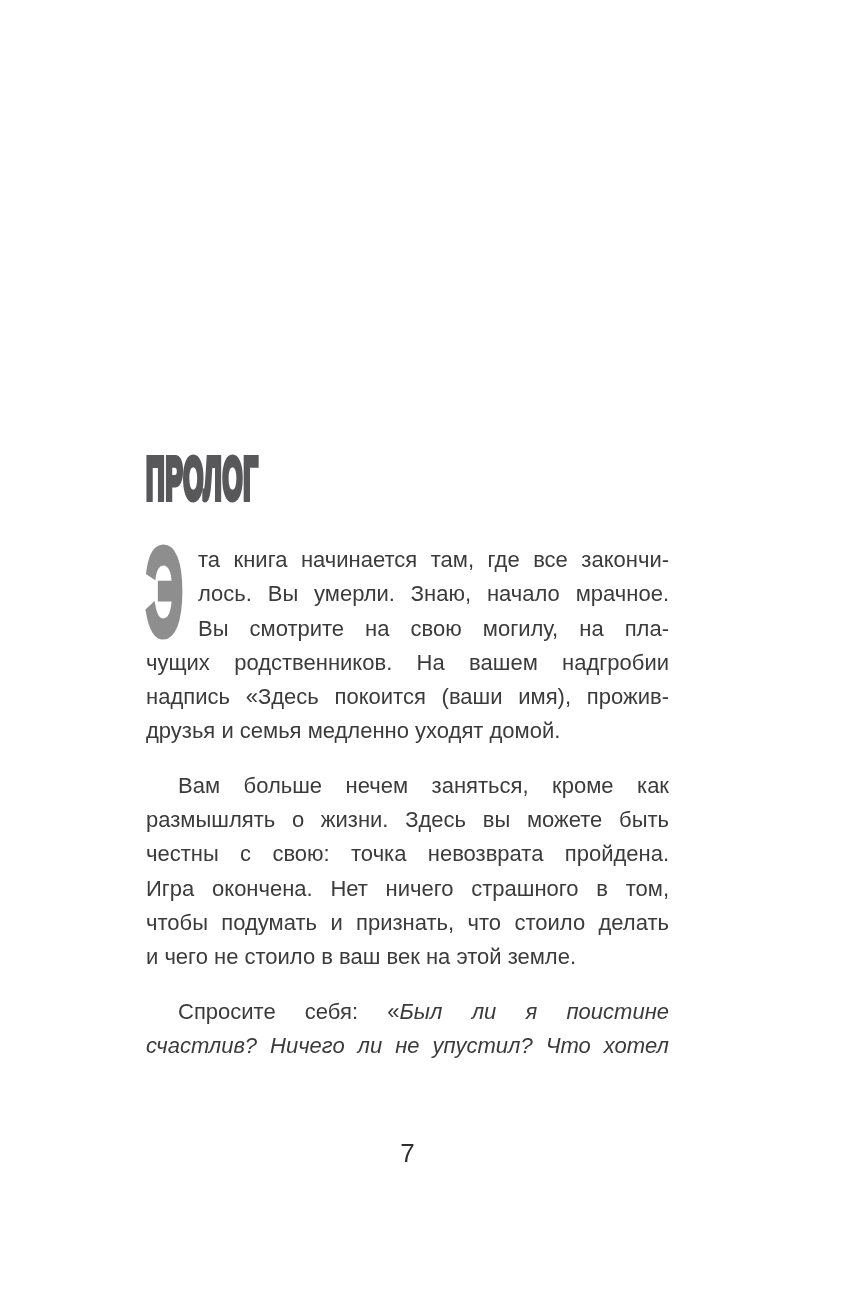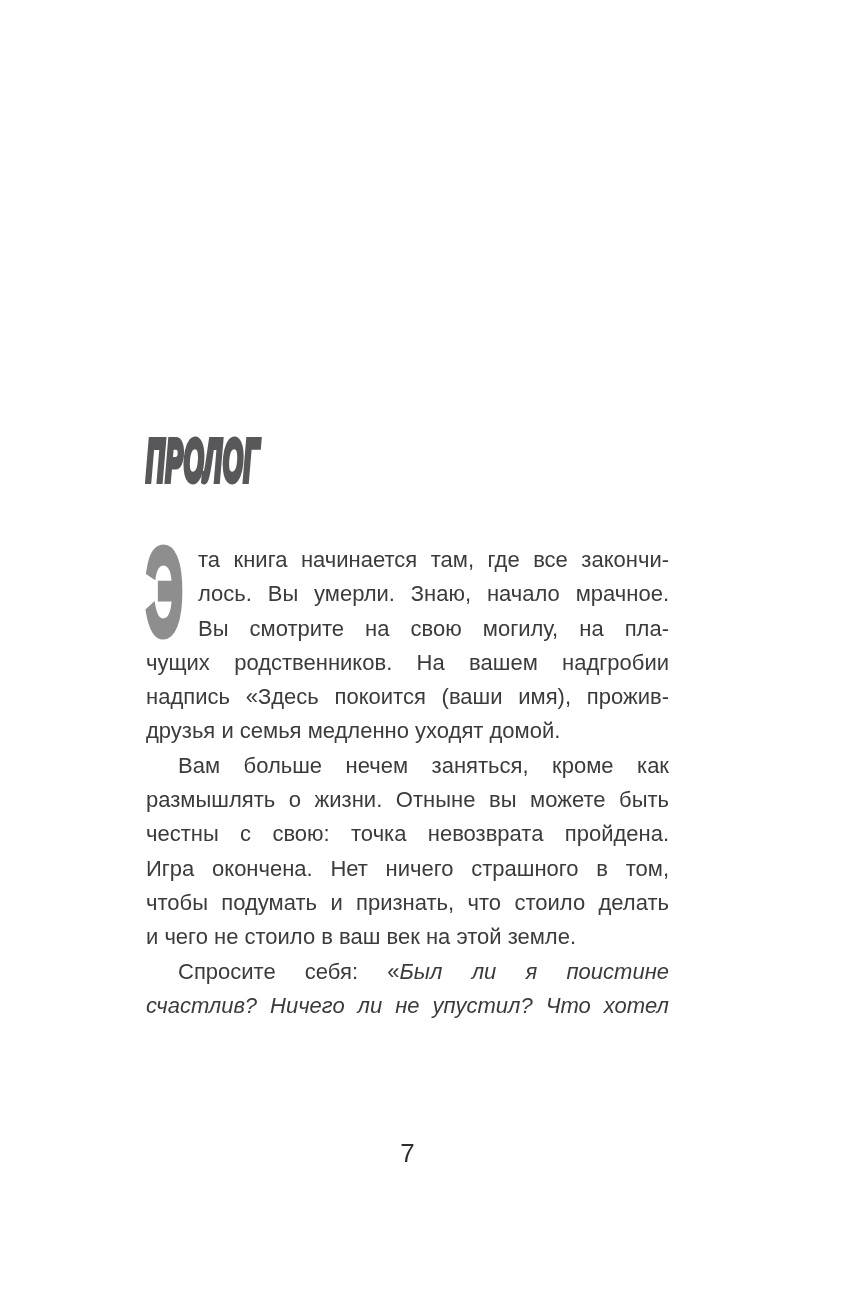--- a/index.html
+++ b/index.html
@@ -10,23 +10,22 @@
     height: 1311px;
     background: #ffffff;
     overflow: hidden;
     font-family: "Liberation Sans", "DejaVu Sans", sans-serif;
   }
 
   
   .chapter-title {
     position: absolute;
     left: 146px;
-    top: 431px;
+    top: 449px;
     white-space: nowrap;
-    font-style: italic;
   }
   .chapter-title span {
     display: inline-block;
     font-size: 60px;
     font-weight: bold;
     line-height: 1;
     letter-spacing: 2px;
     color: #58585a;
     -webkit-text-stroke: 6px #58585a;
     transform: scaleX(0.43);
@@ -37,21 +36,21 @@
   .text-column {
     position: absolute;
     left: 146px;
     top: 543px;
     width: 523px;
     color: #3b3b3b;
     font-size: 22px;
     line-height: 34.3px;
   }
   .paragraph { position: relative; }
-  .paragraph + .paragraph { }
+  .paragraph + .paragraph { margin-top: 20px; }
 
   .line {
     text-align: justify;
     text-align-last: left;
   }
   .line.j { text-align-last: justify; }
   .line.dc-indent { padding-left: 52px; }
   .line.fl-indent { padding-left: 32px; }
   .italic { font-style: italic; }
 
@@ -104,21 +103,21 @@
       <div class="line j dc-indent">та книга начинается там, где все закончи-</div>
       <div class="line j dc-indent">лось. Вы умерли. Знаю, начало мрачное.</div>
       <div class="line j dc-indent">Вы смотрите на свою могилу, на пла-</div>
       <div class="line j">чущих родственников. На вашем надгробии</div>
       <div class="line j">надпись «Здесь покоится (ваши имя), прожив-</div>
       <div class="line">друзья и семья медленно уходят домой.</div>
     </div>
 
     <div class="paragraph">
       <div class="line j fl-indent">Вам больше нечем заняться, кроме как</div>
-      <div class="line j">размышлять о жизни. Отныне вы можете быть</div>
+      <div class="line j">размышлять о жизни. Здесь вы можете быть</div>
       <div class="line j">честны с свою: точка невозврата пройдена.</div>
       <div class="line j">Игра окончена. Нет ничего страшного в том,</div>
       <div class="line j">чтобы подумать и признать, что стоило делать</div>
       <div class="line">и чего не стоило в ваш век на этой земле.</div>
     </div>
 
     <div class="paragraph">
       <div class="line j fl-indent"><span>Спросите себя: «</span><span class="italic">Был ли я поистине</span></div>
       <div class="line j italic">счастлив? Ничего ли не упустил? Что хотел</div>
     </div>

